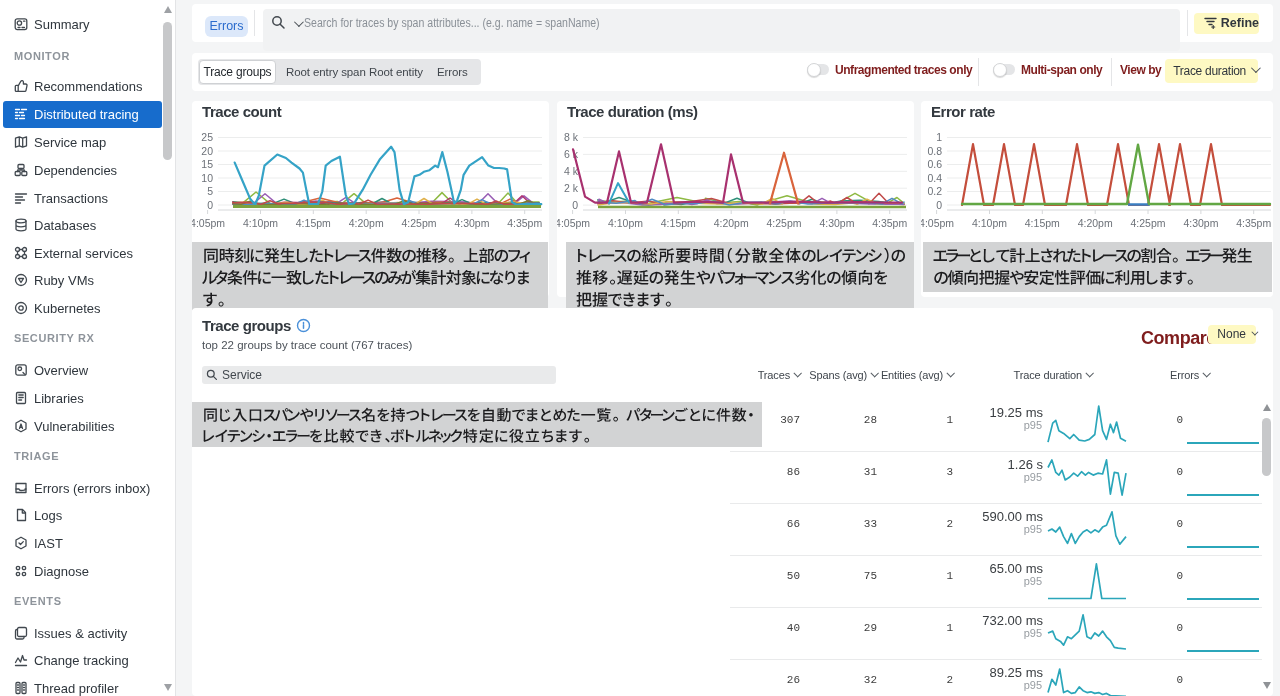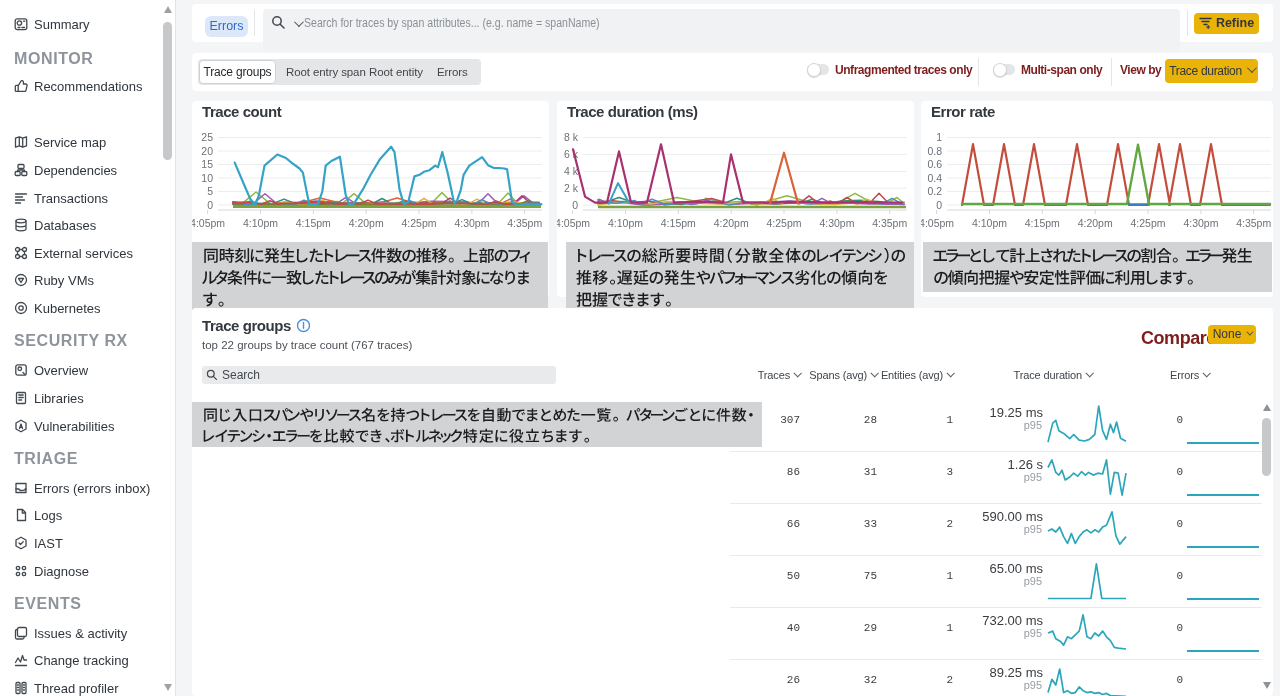--- a/index.html
+++ b/index.html
@@ -2,30 +2,30 @@
 <html><head><meta charset="utf-8"><style>
 *{margin:0;padding:0;box-sizing:border-box}
 html,body{width:1280px;height:696px;overflow:hidden;font-family:"Liberation Sans",sans-serif;background:#f4f5f6}
 #sidebar{position:absolute;left:0;top:0;width:176px;height:696px;background:#fff;border-right:1px solid #e3e4e6}
 .sitem{position:absolute;left:0;width:163px;height:27px}
 .sitem span{position:absolute;left:34px;top:50%;transform:translateY(-50%);font-size:13px;color:#2f363d;white-space:nowrap}
 .sitem .sic{position:absolute;left:14px;top:50%;margin-top:-7px}
 .sitem.sel{background:#176ccc;left:3px;width:159px;border-radius:3px}
 .sitem.sel .sic{left:11px}
 .sitem.sel span{left:31px;color:#fff}
-.shdr{position:absolute;left:14px;font-size:16px;font-weight:bold;letter-spacing:.6px;color:#8e949b}
+.shdr{position:absolute;left:14px;font-size:11px;font-weight:bold;letter-spacing:.6px;color:#8e949b}
 .arr{position:absolute;width:0;height:0;border-left:4px solid transparent;border-right:4px solid transparent}
 .card{position:absolute;background:#fff;border-radius:4px}
 .tooltip{position:absolute;background:#d2d3d4;overflow:hidden}
 .toggle{position:absolute;width:22px;height:11px;background:#e4e5e7;border-radius:6px}
 .toggle:before{content:"";position:absolute;left:0;top:-1px;width:12px;height:12px;background:#fff;border:1px solid #d4d5d7;border-radius:50%;box-shadow:0 1px 1px rgba(0,0,0,.15)}
 .tlabel{position:absolute;font-size:12px;font-weight:bold;letter-spacing:-.45px;color:#7f1d1d;white-space:nowrap}
 .tab{position:absolute;top:13px;font-size:11.5px;letter-spacing:-.1px;color:#41474d;white-space:nowrap}
 .vsep{position:absolute;width:1px;background:#e4e5e7}
-.gbtn{position:absolute;background:#eab308;border-radius:4px;color:#31373e;font-size:12.5px;text-align:center}
+.gbtn{position:absolute;background:#fef9c3;border-radius:4px;color:#31373e;font-size:12.5px;text-align:right}
 .chev{display:inline-block;width:7px;height:7px;border-right:1.5px solid #4a5056;border-bottom:1.5px solid #4a5056;transform:rotate(45deg) translateY(-2px);margin-left:5px;vertical-align:2px}
 .num{position:absolute;font-size:11px;color:#3d3d3d;font-family:"Liberation Mono",monospace}
 .dur{position:absolute;font-size:13px;color:#393d41}
 .p95{position:absolute;font-size:11px;color:#979ca1}
 .trow{position:absolute;left:0;width:1081px;height:52px}
 .hcol{position:absolute;top:0;font-size:11px;letter-spacing:-.15px;color:#3f454c;white-space:nowrap}
 .hchev{display:inline-block;width:6px;height:6px;border-right:1.4px solid #5a6066;border-bottom:1.4px solid #5a6066;transform:rotate(45deg) translateY(-1px);margin-left:4px;vertical-align:2px}
 </style></head><body>
 <div id="sidebar">
     <div class="sitem" style="top:10.5px">
@@ -35,20 +35,26 @@
         <path d="M9.5 4.2h1.4M4 10.5h2M8 10.5h2.5" fill="none" stroke="#41484f" stroke-width="1.3" stroke-linecap="round" stroke-linejoin="round"></path>
       </svg>
       <span>Summary</span>
     </div>
     <div class="shdr" style="top:50px">MONITOR</div>
     <div class="sitem" style="top:72.5px">
       <svg width="14" height="14" viewBox="0 0 14 14" class="sic">
         <path d="M4.2 6.4v6H2.2a.9.9 0 0 1-.9-.9V7.3a.9.9 0 0 1 .9-.9h2zM4.2 6.9l2.6-4.6a1.4 1.4 0 0 1 2.6.7V5h2.3a1.3 1.3 0 0 1 1.3 1.6l-1 4.7a1.3 1.3 0 0 1-1.3 1.1H4.2" fill="none" stroke="#41484f" stroke-width="1.3" stroke-linecap="round" stroke-linejoin="round"></path>
       </svg>
       <span>Recommendations</span>
+    </div>
+    <div class="sitem sel" style="top:100.5px">
+      <svg width="14" height="14" viewBox="0 0 14 14" class="sic">
+        <path d="M1.5 2.5h4M7.5 2.5h5M1.5 5.5h2M5.5 5.5h4M1.5 8.5h4M7.5 8.5h3M1.5 11.5h2M5.5 11.5h5" fill="none" stroke="#fff" stroke-width="1.3" stroke-linecap="round" stroke-linejoin="round"></path>
+      </svg>
+      <span>Distributed tracing</span>
     </div>
     <div class="sitem" style="top:156.0px">
       <svg width="14" height="14" viewBox="0 0 14 14" class="sic">
         <rect x="4" y="1.5" width="6" height="4" rx="1" fill="none" stroke="#41484f" stroke-width="1.3" stroke-linecap="round" stroke-linejoin="round"></rect>
         <rect x="1.2" y="8.5" width="5" height="4" rx="1" fill="none" stroke="#41484f" stroke-width="1.3" stroke-linecap="round" stroke-linejoin="round"></rect>
         <rect x="7.8" y="8.5" width="5" height="4" rx="1" fill="none" stroke="#41484f" stroke-width="1.3" stroke-linecap="round" stroke-linejoin="round"></rect>
         <path d="M7 5.5v1.5M3.7 8.5V7h6.6v1.5" fill="none" stroke="#41484f" stroke-width="1.3" stroke-linecap="round" stroke-linejoin="round"></path>
       </svg>
       <span>Dependencies</span>
     </div>
@@ -342,21 +348,21 @@
       <path d="M7.5 6.8v3.4M7.5 4.4v1" stroke="#4a90d9" stroke-width="1.5" stroke-linecap="round"></path>
     </svg>
     <div style="position:absolute;left:10px;top:31px;font-size:11.5px;color:#4c5259">top 22 groups by trace count (767 traces)</div>
     <div class="tlabel" style="left:949px;top:20px;font-size:18px">Compare to</div>
     <div class="gbtn" style="left:1016px;top:17px;width:48px;height:19px;line-height:19px;font-size:12px">None<span class="chev" style="width:5px;height:5px"></span></div>
     <div style="position:absolute;left:10px;top:58px;width:354px;height:18px;background:#e9eaeb;border-radius:3px">
       <svg width="12" height="12" viewBox="0 0 15 15" style="position:absolute;left:4px;top:3px">
         <circle cx="6" cy="6" r="4.2" fill="none" stroke="#43494f" stroke-width="1.6"></circle>
         <path d="M9.2 9.2 13 13" stroke="#43494f" stroke-width="1.6" stroke-linecap="round"></path>
       </svg>
-      <span style="position:absolute;left:20px;top:2px;font-size:12px;color:#42484e">Search</span>
+      <span style="position:absolute;left:20px;top:2px;font-size:12px;color:#42484e">Service</span>
     </div>
     <div class="hcol" style="left:0px;top:61px;width:608px;text-align:right">Traces<span class="hchev"></span></div>
     <div class="hcol" style="left:0px;top:61px;width:685px;text-align:right">Spans (avg)<span class="hchev"></span></div>
     <div class="hcol" style="left:0px;top:61px;width:761px;text-align:right">Entities (avg)<span class="hchev"></span></div>
     <div class="hcol" style="left:0px;top:61px;width:900px;text-align:right">Trace duration<span class="hchev"></span></div>
     <div class="hcol" style="left:0px;top:61px;width:1017px;text-align:right">Errors<span class="hchev"></span></div>
     <div class="trow" style="top:92px">
       <span class="num" style="right:473px;top:14px">307</span>
       <span class="num" style="right:396px;top:14px">28</span>
       <span class="num" style="right:320px;top:14px">1</span>

